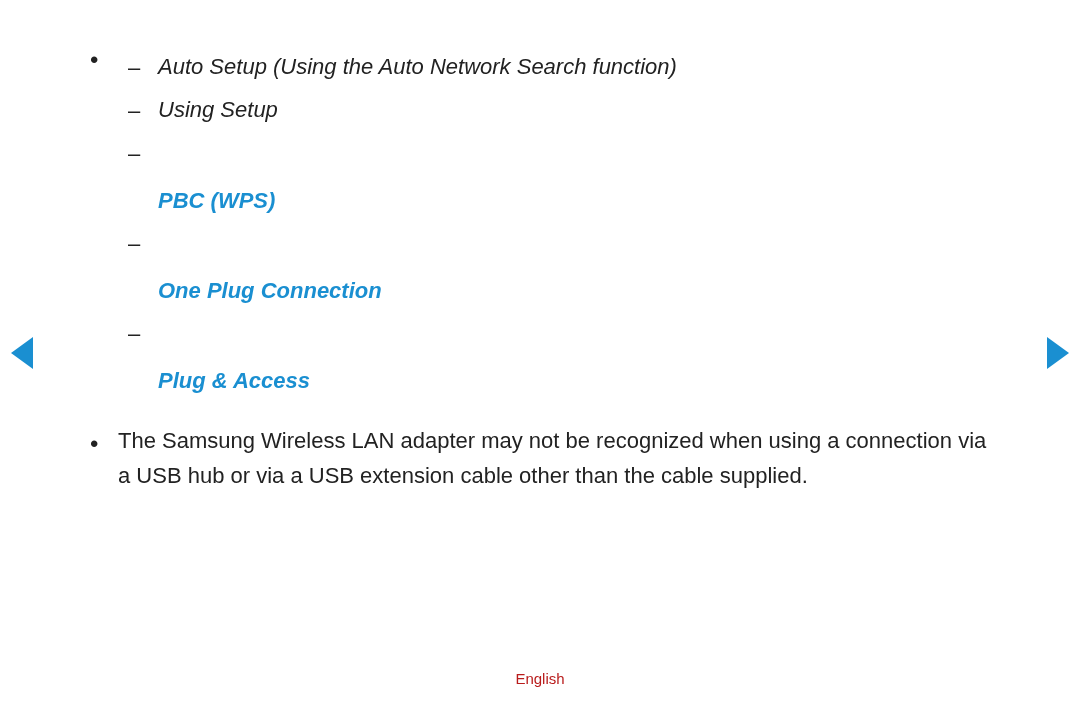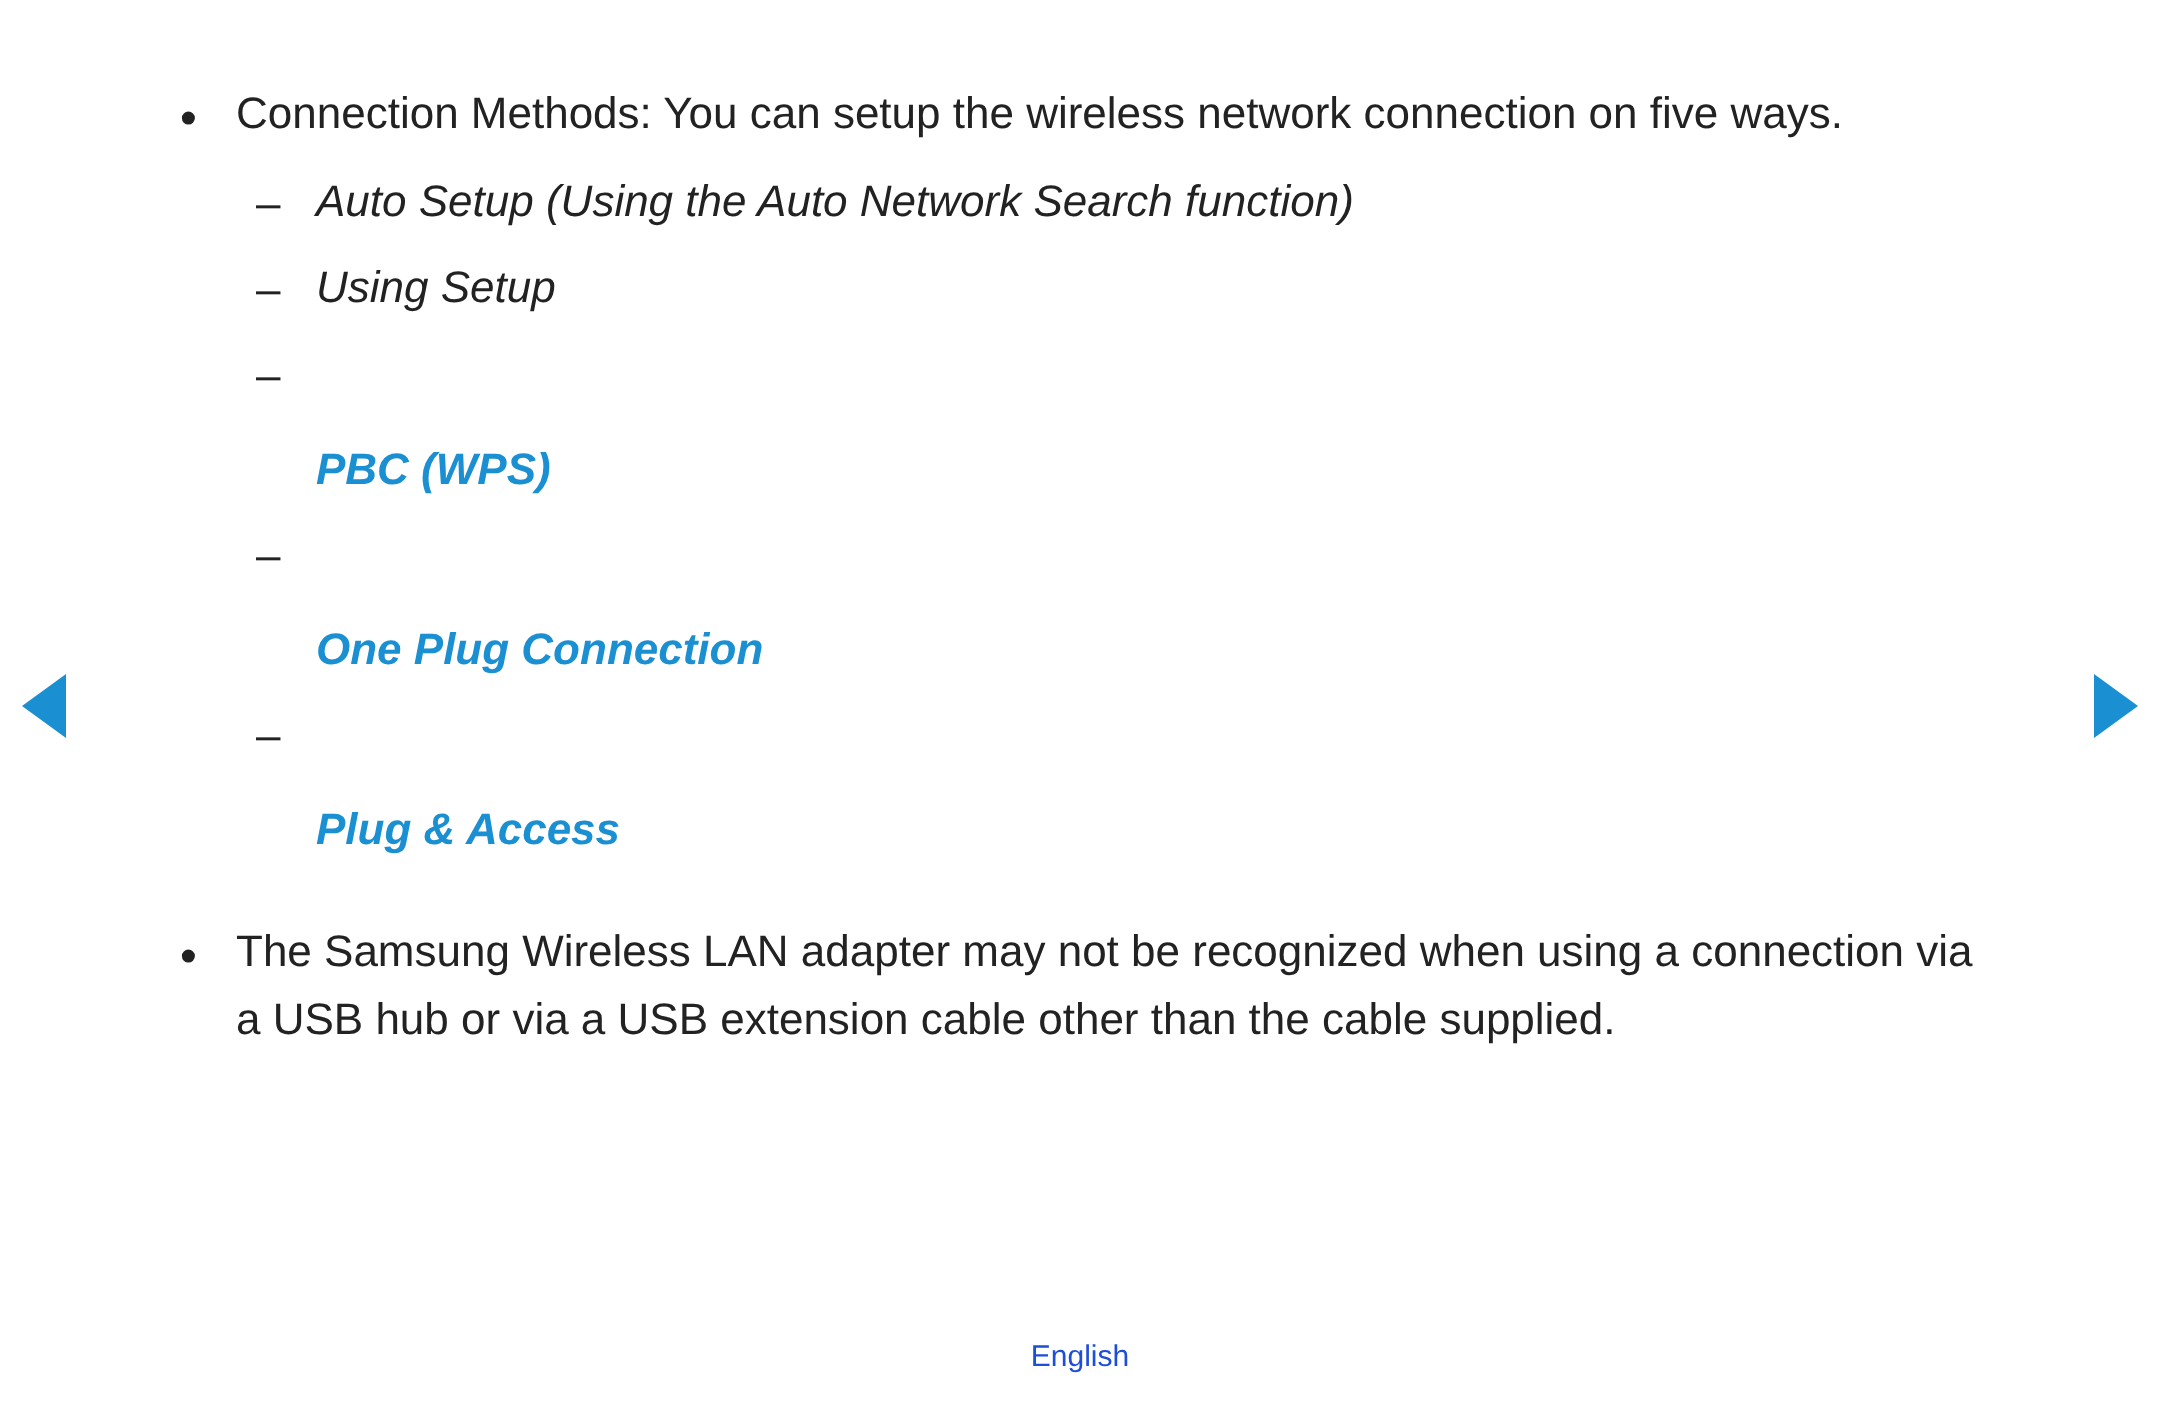--- a/index.html
+++ b/index.html
@@ -130,21 +130,21 @@
       height: 0;
       border-top: 16px solid transparent;
       border-bottom: 16px solid transparent;
       border-left: 22px solid #1a8fd1;
     }
 
     .footer {
       text-align: center;
       padding-bottom: 18px;
       font-size: 15px;
-      color: #1d4ed8;
+      color: #b91c1c;
     }
   </style>
 </head>
 <body>
 
 <div class="page-container">
 
   <div class="nav-left">
     <div class="arrow-left"></div>
   </div>
@@ -152,21 +152,20 @@
   <div class="nav-right">
     <div class="arrow-right"></div>
   </div>
 
   <div class="content-area">
     <ul class="bullet-list">
 
       <li class="bullet-item">
         <span class="bullet-dot">•</span>
         <div class="bullet-text">
-          <span>Connection Methods: You can setup the wireless network connection on five ways.</span>
           <ul class="sub-list">
             <li class="sub-item">
               <span class="dash">–</span>
               <span class="sub-text">Auto Setup (Using the Auto Network Search function)</span>
             </li>
             <li class="sub-item">
               <span class="dash">–</span>
               <span class="sub-text">Using Setup</span>
             </li>
             <li class="sub-item">

